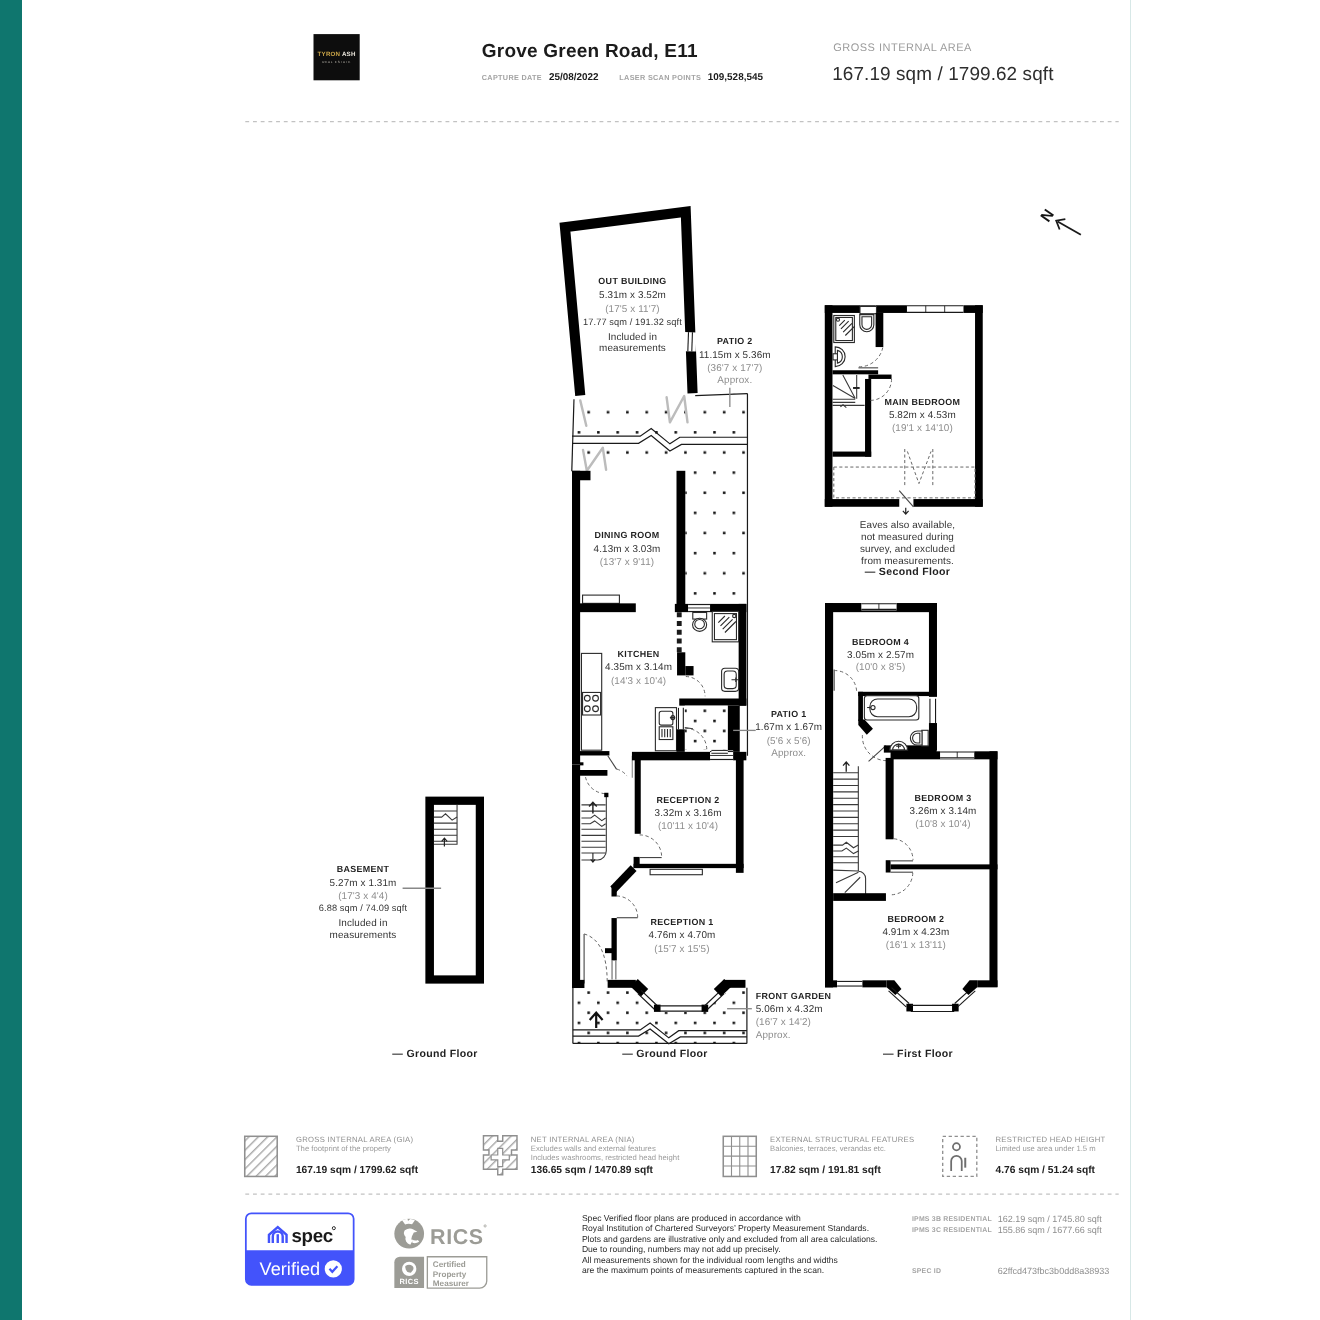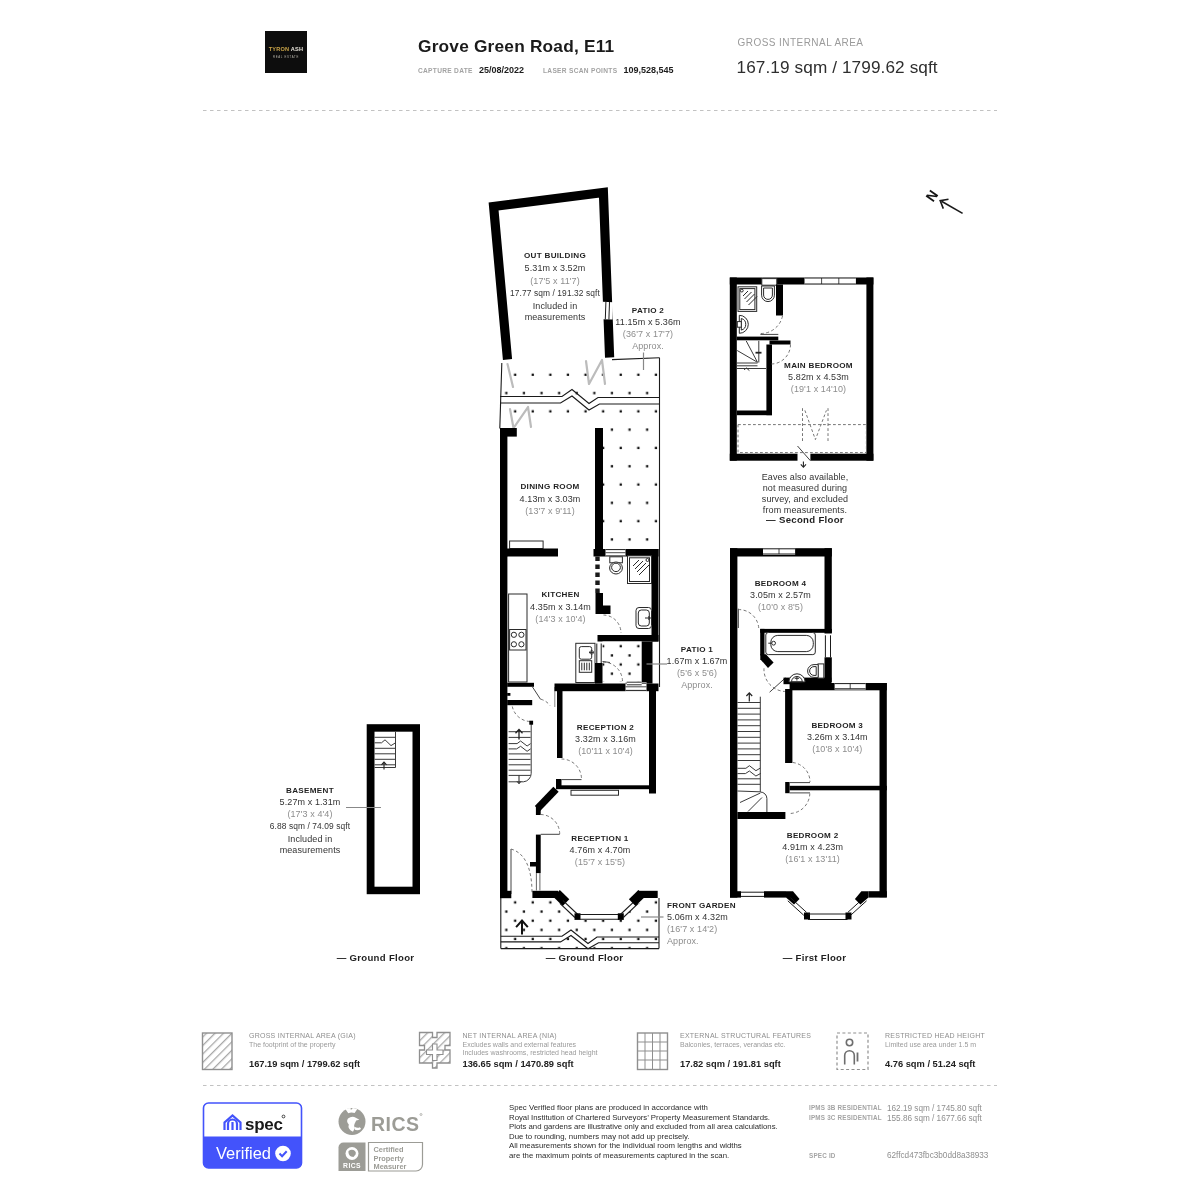--- a/index.html
+++ b/index.html
@@ -1,16 +1,16 @@
 <!DOCTYPE html>
 <html><head>
 <meta charset="utf-8">
 <style>
   html,body{margin:0;padding:0;background:#fff;}
-  .page{width:1008px;height:1200px;position:relative;overflow:hidden;background:#0f766e;}
+  .page{width:1008px;height:1200px;position:relative;overflow:hidden;background:#0f766e;padding-left:20px;}
   text{font-family:"Liberation Sans",sans-serif;fill:#2b2b2b;}
   .rn{font-weight:bold;font-size:8.1px;letter-spacing:.3px;fill:#1f1f1f;text-anchor:middle;}
   .dim{font-size:9px;letter-spacing:.1px;fill:#333;text-anchor:middle;}
   .gy{fill:#8d8d8d;}
   .fl{font-weight:bold;font-size:9.6px;letter-spacing:.3px;fill:#1f1f1f;text-anchor:middle;}
   .w{fill:#000;}
   .tl{stroke:#1a1a1a;stroke-width:1.1;fill:none;}
   .door{stroke:#666;stroke-width:.9;fill:none;stroke-dasharray:3 2.4;}
   .leaf{stroke:#444;stroke-width:1;fill:none;}
   .nz{stroke:#bcbcbc;stroke-width:2.2;fill:none;stroke-linecap:round;stroke-linejoin:round;}

